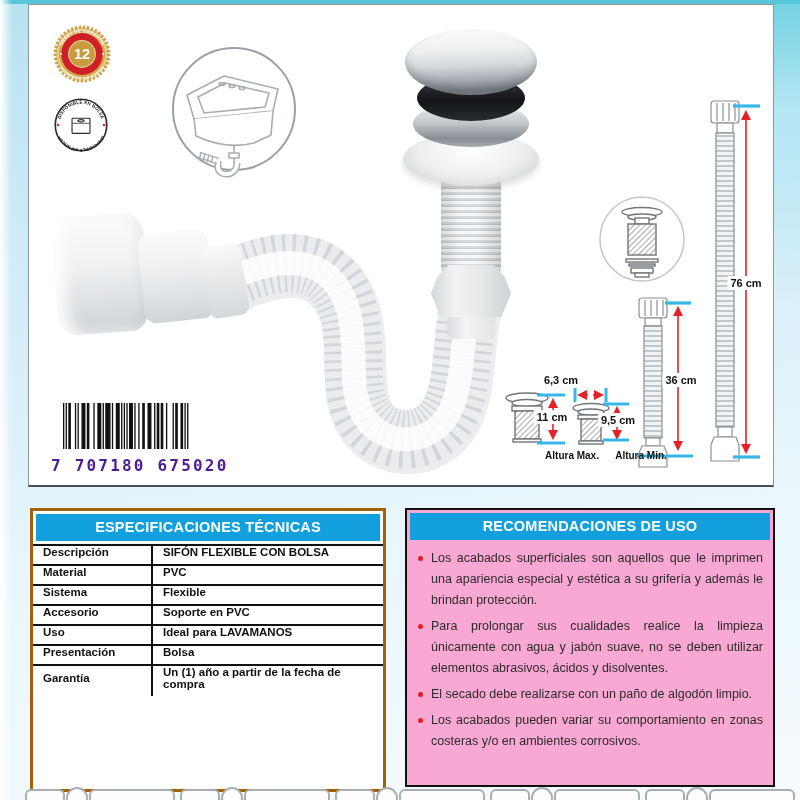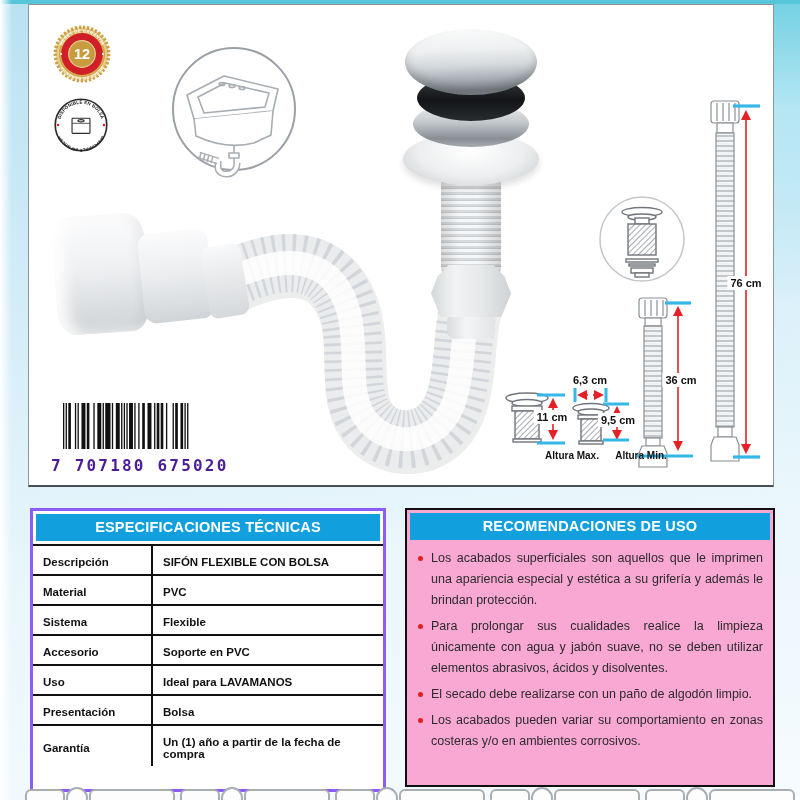--- a/index.html
+++ b/index.html
@@ -60,23 +60,23 @@
   
   .barcode{position:absolute;left:22px;top:398px;width:160px;}
   .barcode svg rect{fill:#111;}
   .bc-digits{font-family:"DejaVu Sans Mono",monospace;font-size:16px;font-weight:bold;color:#4c1d95;
     letter-spacing:2.2px;margin-top:1px;white-space:pre;}
 
   
   .panel-title{margin:3px;background:#119fdd;color:#fff;text-align:center;font-weight:bold;
     font-size:14.5px;padding:5px 0 6px 0;letter-spacing:.2px;}
   .specs-panel{position:absolute;left:30px;top:508px;width:356px;height:284px;background:#fff;
-    border:3px solid #8b5cf6;box-sizing:border-box;}
+    border:3px solid #a16207;box-sizing:border-box;}
   .spec-table{width:100%;border-collapse:collapse;margin-top:2px;}
-  .spec-table td{border-top:2px solid #101010;padding:10px 8px 6px 10px;font-size:11.5px;font-weight:bold;color:#111;}
+  .spec-table td{border-top:2px solid #101010;padding:0 8px 6px 10px;font-size:11.5px;font-weight:bold;color:#111;}
   .spec-table td.sl{width:100px;border-right:2px solid #101010;}
   .reco-panel{position:absolute;left:405px;top:508px;width:370px;height:279px;background:#f9a8d4;
     border:2px solid #101010;box-sizing:border-box;}
   .reco-list{list-style:none;margin:8px 10px 0 10px;padding:0;}
   .reco-list li{position:relative;padding-left:14px;margin-bottom:5px;
     font-size:12.5px;line-height:1.68;color:#2b2b2b;font-weight:500;text-align:justify;}
   .dot{position:absolute;left:1px;top:8px;width:5px;height:5px;border-radius:50%;background:#e02020;}
 
   
   .fg{position:absolute;top:787px;width:162px;height:30px;}
@@ -259,21 +259,21 @@
     <text font-size="8" font-weight="bold" fill="#222222" font-family="Liberation Sans, sans-serif" letter-spacing=".3">
       <textPath href="#bagTop" startOffset="50%" text-anchor="middle">DISPONIBLE EN BOLSA</textPath>
     </text>
     <text font-size="7.5" font-weight="bold" fill="#222222" font-family="Liberation Sans, sans-serif" letter-spacing=".3">
       <textPath href="#bagBot" startOffset="50%" text-anchor="middle">DISPONIBLE EN BOLSA</textPath>
     </text>
   </svg>
 
   <div class="dim" style="left:717px;top:271px">76 cm</div>
   <div class="dim" style="left:652px;top:368px">36 cm</div>
-  <div class="dim" style="left:561px;top:368px;background:transparent">6,3 cm</div>
+  <div class="dim" style="left:532px;top:368px;background:transparent">6,3 cm</div>
   <div class="dim" style="left:523px;top:405px">11 cm</div>
   <div class="dim" style="left:589px;top:408px">9,5 cm</div>
   <div class="caption" style="left:507px;top:445px">Altura Max.</div>
   <div class="caption" style="left:576px;top:445px">Altura Min.</div>
 
   <div class="barcode">
     <svg id="barcode-svg" width="150" height="48" xmlns="http://www.w3.org/2000/svg">
         <rect x="12.00" y="0" width="1.32" height="46"></rect>
         <rect x="14.64" y="0" width="1.32" height="46"></rect>
         <rect x="17.28" y="0" width="2.64" height="46"></rect>

